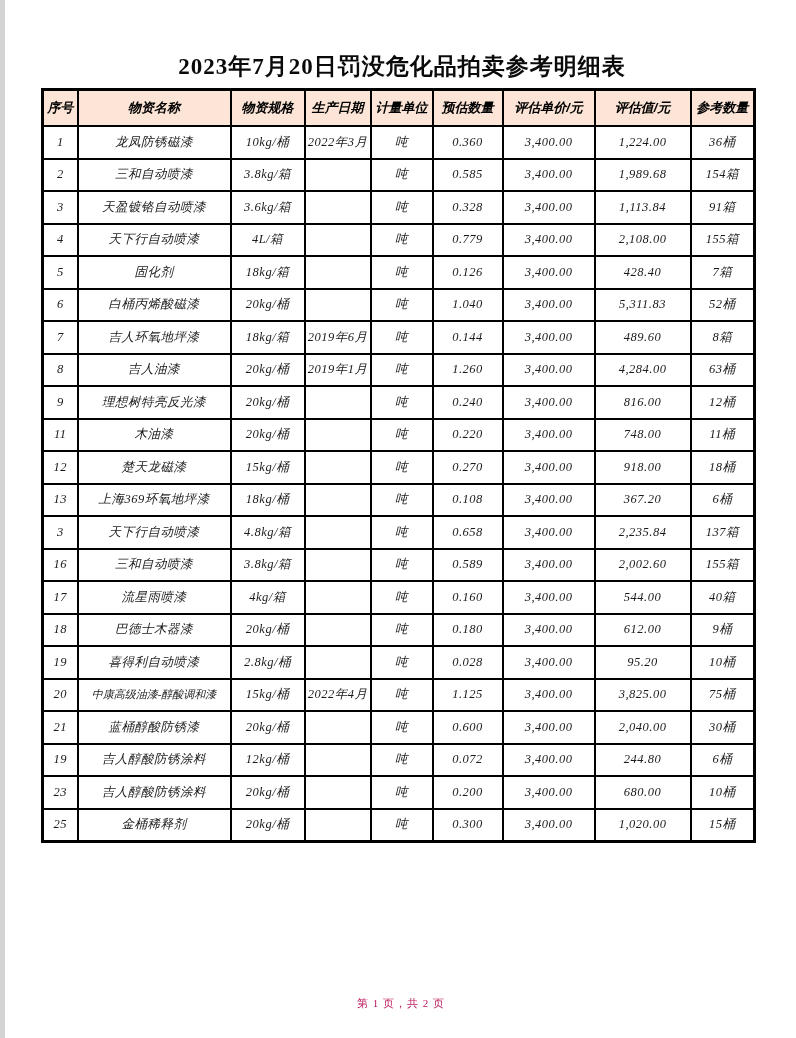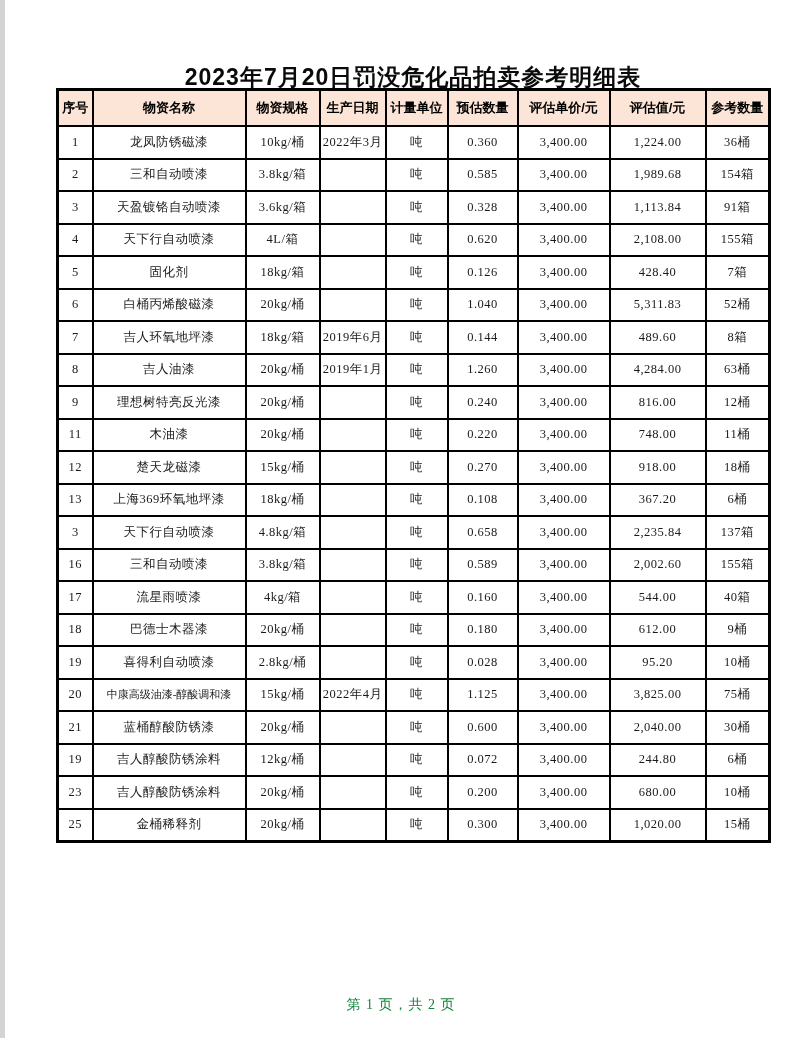--- a/index.html
+++ b/index.html
@@ -24,36 +24,37 @@
     top: 0;
     width: 5px;
     height: 1038px;
     background: #d4d4d4;
   }
   .title {
     position: absolute;
     top: 50px;
     left: 45px;
     width: 712px;
-    margin: 12px;
+    margin: 1px;
     text-align: center;
-    font-family: Liberation Sans, sans-serif;
+    font-family: Liberation Serif, serif;
     font-weight: bold;
     font-size: 23px;
     letter-spacing: 1px;
     color: #0a0a0a;
   }
   table.detail {
     position: absolute;
     top: 88px;
-    left: 56px;
+    left: 41px;
     width: 712px;
     border-collapse: collapse;
     table-layout: fixed;
     border: 3px solid #000;
+    font-style: italic;
   }
   table.detail th, table.detail td {
     border: 2px solid #000;
     padding: 0 2px;
     text-align: center;
     vertical-align: middle;
     overflow: hidden;
     white-space: nowrap;
   }
   table.detail th {
@@ -83,23 +84,23 @@
   col.c-estqty   { width: 70px; }
   col.c-uprice   { width: 92px; }
   col.c-evalue   { width: 96px; }
   col.c-refqty   { width: 64px; }
   .footer {
     position: absolute;
     top: 996px;
     left: 45px;
     width: 712px;
     text-align: center;
-    font-size: 14px;
+    font-size: 11px;
     letter-spacing: 1px;
-    color: #15803d;
+    color: #be185d;
   }
 </style>
 </head>
 <body>
 
 <div class="page">
   <div class="edge-strip"></div>
 
   <h1 class="title">2023年7月20日罚没危化品拍卖参考明细表</h1>
 
@@ -161,21 +162,21 @@
           <td>3,400.00</td>
           <td>1,113.84</td>
           <td>91箱</td>
         </tr>
         <tr>
           <td>4</td>
           <td>天下行自动喷漆</td>
           <td>4L/箱</td>
           <td></td>
           <td>吨</td>
-          <td>0.620</td>
+          <td>0.779</td>
           <td>3,400.00</td>
           <td>2,108.00</td>
           <td>155箱</td>
         </tr>
         <tr>
           <td>5</td>
           <td>固化剂</td>
           <td>18kg/箱</td>
           <td></td>
           <td>吨</td>

